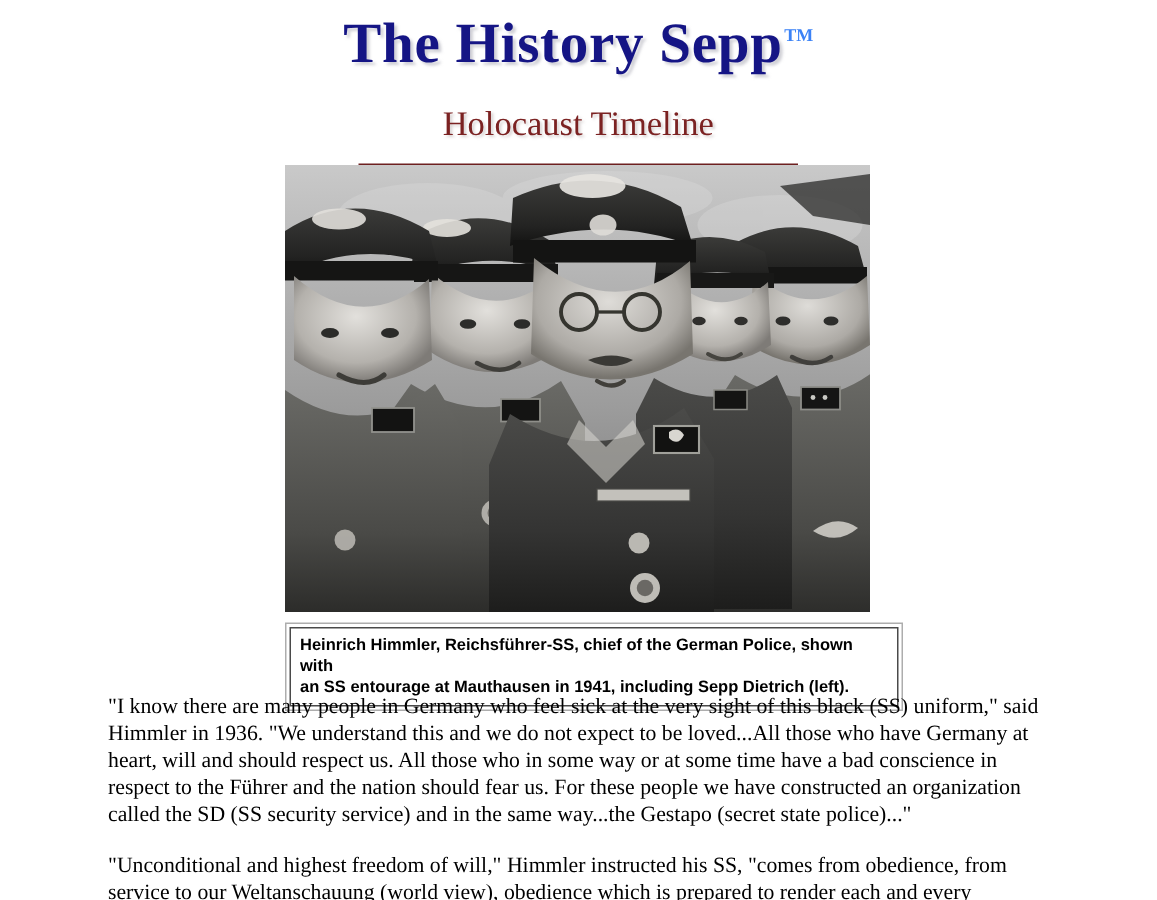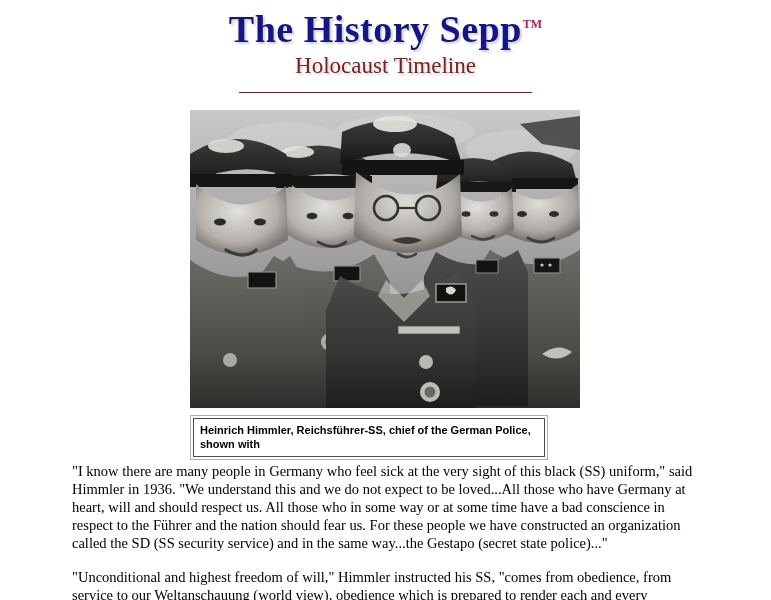--- a/index.html
+++ b/index.html
@@ -30,30 +30,30 @@
     letter-spacing: 0.5px;
     line-height: 1.05;
     margin: 0;
     text-shadow: 2px 2px 2px rgba(170,170,180,0.55);
     display: block;
   }
   .site-title .tm {
     font-size: 12px;
     vertical-align: super;
     font-weight: bold;
-    color: #be185d;
+    color: #3b82f6;
     letter-spacing: 0;
     text-shadow: none;
     margin-left: 1px;
   }
   .site-subtitle {
     font-family: "Liberation Serif", "DejaVu Serif", serif;
     font-size: 23px;
     color: #7b2222;
-    margin: 3px 0 0 0;
+    margin: 20px 0 0 0;
     line-height: 1.1;
     text-shadow: 1.5px 1.5px 2px rgba(180,170,170,0.55);
   }
   .divider {
     width: 293px;
     height: 0;
     margin: 14px auto 0 auto;
     border: none;
     border-top: 1.6px solid #6d2020;
   }
@@ -70,21 +70,21 @@
     display: block;
     width: 390px;
     height: 298px;
   }
 
   
   .caption-box {
     position: absolute;
     left: 190px;
     top: 415px;
-    width: 358px;
+    width: 412px;
     box-sizing: border-box;
     border: 1px solid #adadad;
     background: #ffffff;
     padding: 2px;
   }
   .caption-inner {
     border: 1px solid #4a4a4a;
     padding: 4px 6px 5px 6px;
     background: #ffffff;
   }
@@ -244,19 +244,20 @@
       <circle cx="240" cy="282" r="5.5" fill="#6a6864"></circle>
     </g>
 
     <rect x="0" y="0" width="390" height="298" fill="none" stroke="#000000" stroke-width="0"></rect>
   </svg>
 </div>
 
 <div class="caption-box">
   <div class="caption-inner">
     <div class="caption-text">Heinrich Himmler, Reichsführer-SS, chief of the German Police, shown with</div>
+    <div class="caption-text">an SS entourage at Mauthausen in 1941, including Sepp Dietrich (left).</div>
   </div>
 </div>
 
 <div class="body-copy">
   <p>"I know there are many people in Germany who feel sick at the very sight of this black (SS) uniform," said Himmler in 1936. "We understand this and we do not expect to be loved...All those who have Germany at heart, will and should respect us. All those who in some way or at some time have a bad conscience in respect to the Führer and the nation should fear us. For these people we have constructed an organization called the SD (SS security service) and in the same way...the Gestapo (secret state police)..."</p>
   <p>"Unconditional and highest freedom of will," Himmler instructed his SS, "comes from obedience, from service to our Weltanschauung (world view), obedience which is prepared to render each and every sacrifice to pride, to external honor and to all which is dear to us personally, obedience which never falters but unconditionally follows every order which</p>
 </div>
 
 </body></html>

